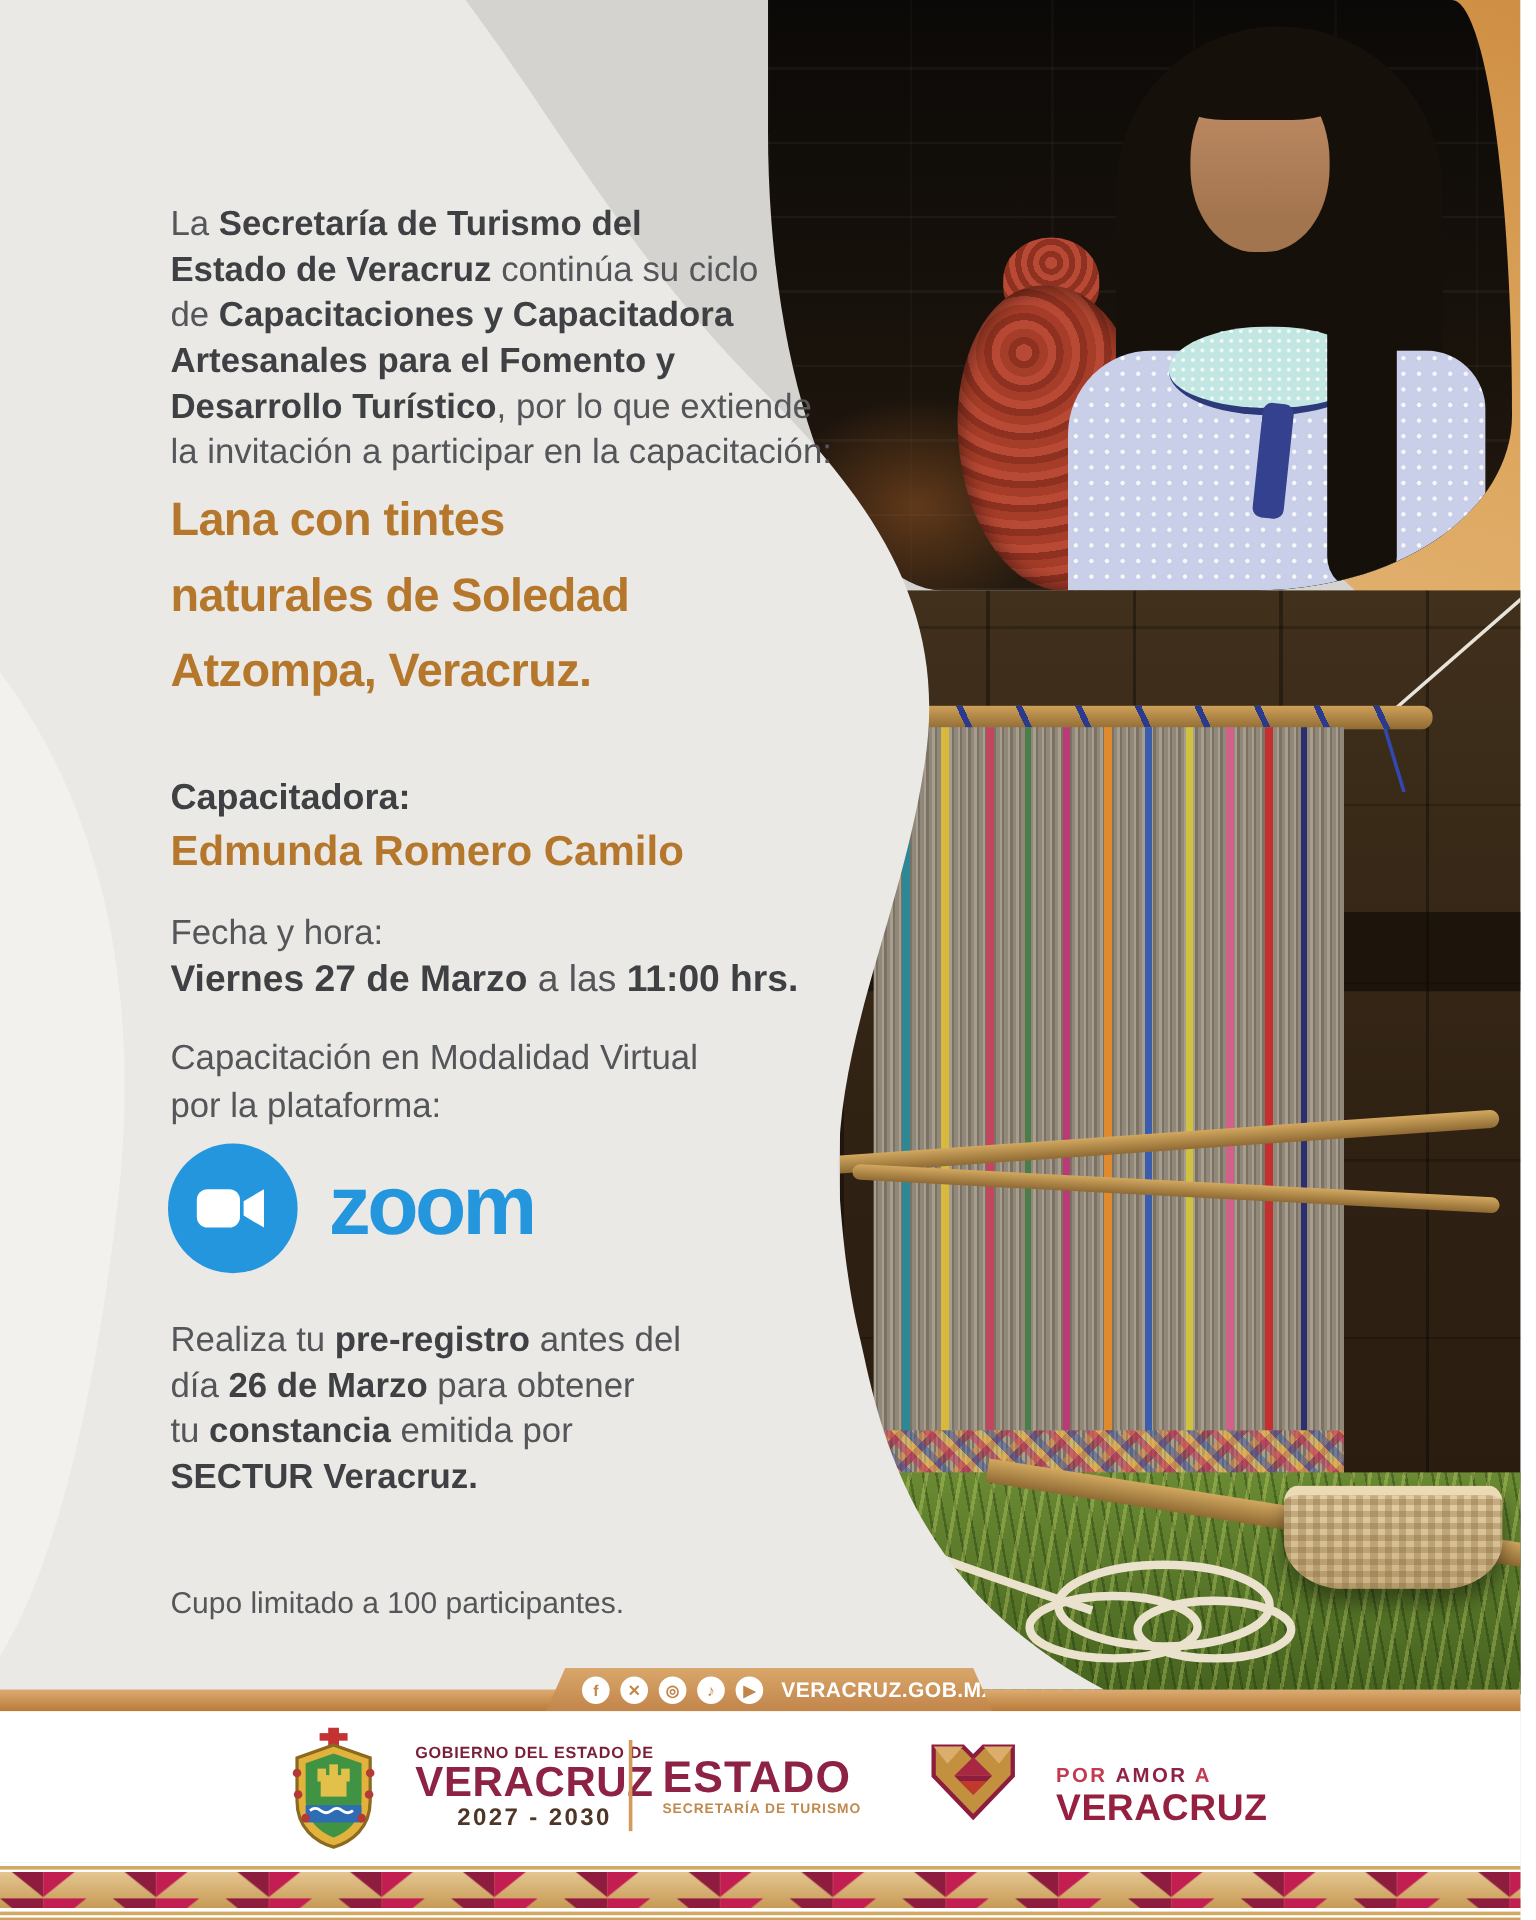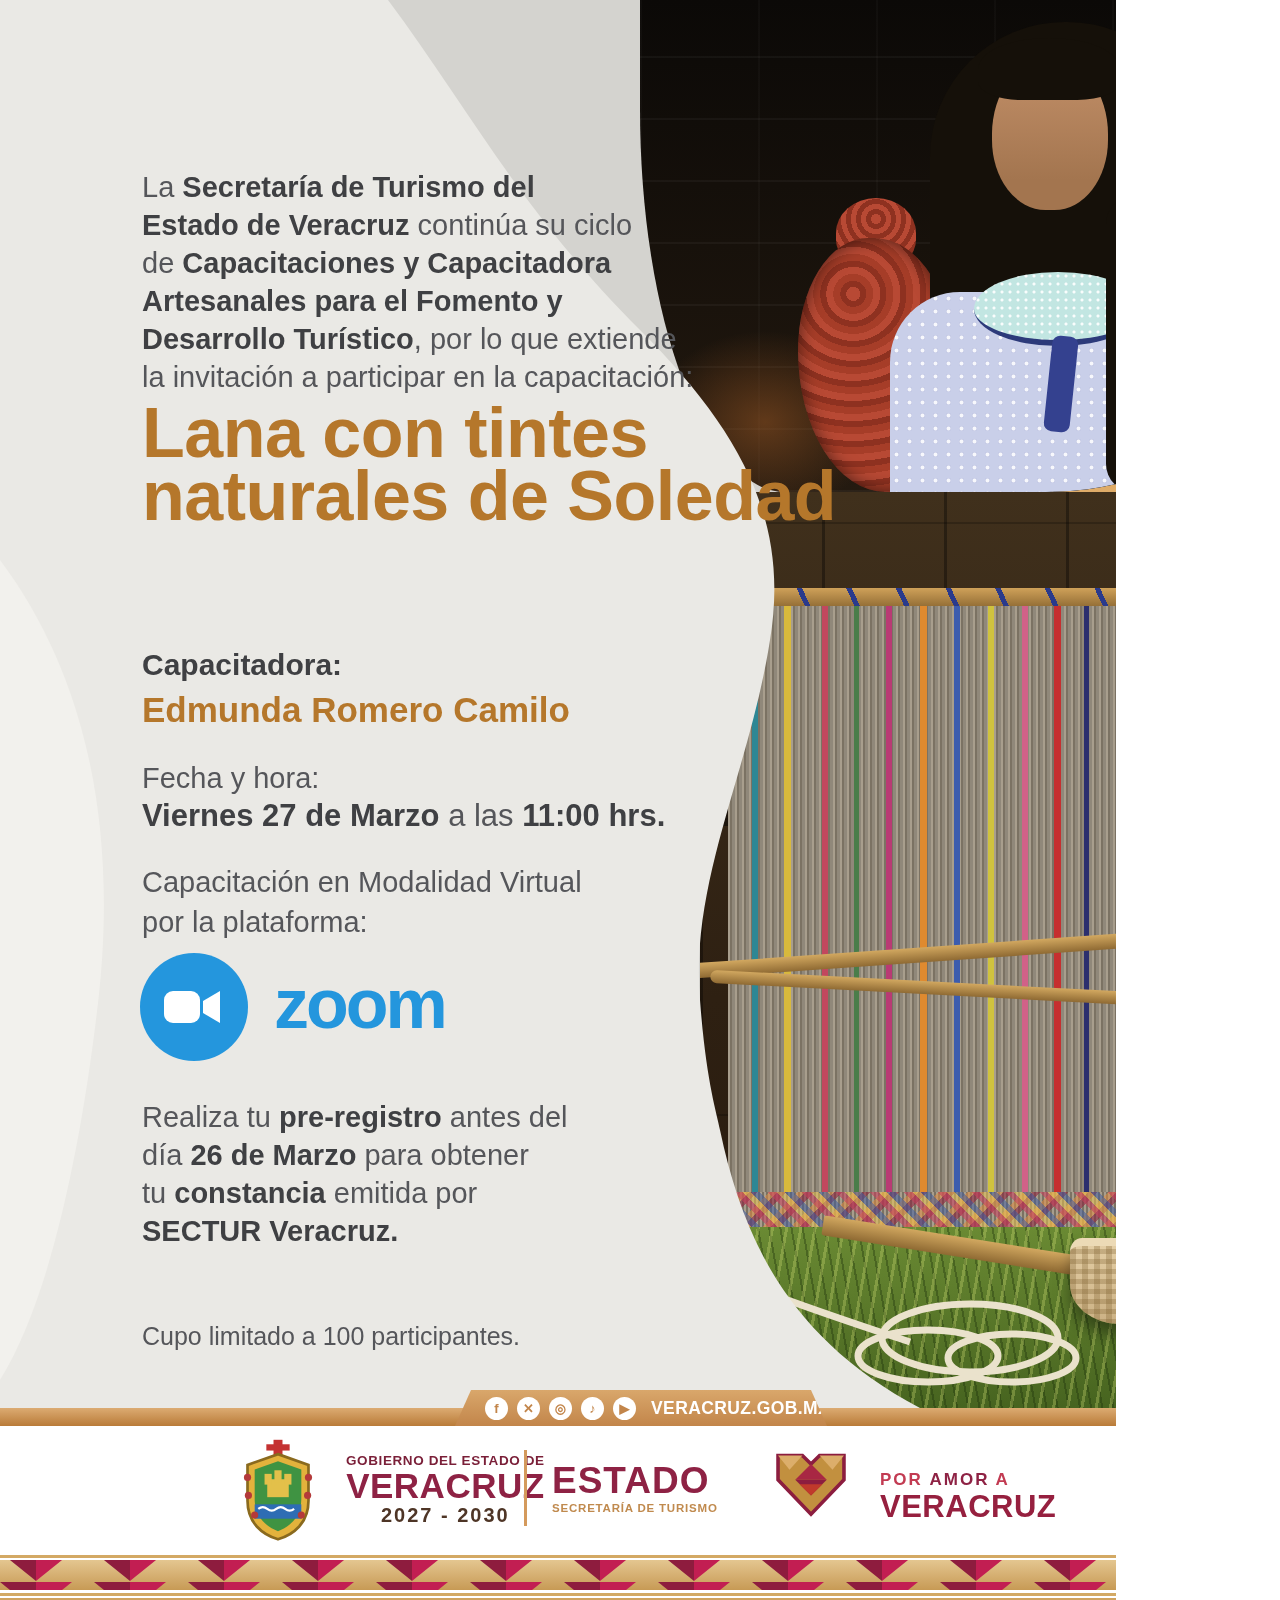--- a/index.html
+++ b/index.html
@@ -4,21 +4,21 @@
 <style>
   :root{
     --gold:#b5772b; --text-gray:#55565a; --text-dark:#3f4043;
     --zoom-blue:#2496dd; --maroon:#8e2244; --maroon-dark:#7a1f38;
     --tan:#c2854a; --tan-light:#dcab72; --crimson:#c21e52; --crimson-dark:#8e1c3e;
     --brown-years:#4e3526; --sectur-tan:#c08a4e;
   }
   *{margin:0;padding:0;box-sizing:border-box;}
   html,body{width:1280px;height:1600px;overflow:hidden;}
   body{font-family:"Liberation Sans",sans-serif;}
-  #canvas{position:relative;width:1116px;height:1600px;background:#d4d3cf;overflow:hidden;}
+  #canvas{position:relative;width:1267px;height:1600px;background:#d4d3cf;overflow:hidden;}
 
   
   .gold-corner{position:absolute;top:0;right:0;width:250px;height:540px;z-index:1;
     background:linear-gradient(200deg,#cf8f44,#dda75f 60%,#e2b273);
     border-bottom-left-radius:230px 340px;}
 
   
   .photo-top{position:absolute;left:640px;top:0;width:620px;height:492px;z-index:2;overflow:hidden;
     background:linear-gradient(180deg,#0b0907,#1d150d 75%,#241a10);
     border-bottom-right-radius:235px 160px;border-top-right-radius:55px 380px;
@@ -101,21 +101,21 @@
     box-shadow:0 12px 16px rgba(0,0,0,.4);}
 
   
   .blob-svg{position:absolute;inset:0;z-index:3;pointer-events:none;}
 
   
   .content{position:absolute;inset:0;z-index:4;}
   .txt{position:absolute;left:142px;color:var(--text-gray);}
   .txt b{color:var(--text-dark);font-weight:700;}
   .intro{top:168px;width:580px;font-size:29px;line-height:38px;}
-  .title{top:402px;width:700px;font-size:70px;line-height:63px;font-weight:800;color:var(--gold);letter-spacing:-.5px;}
+  .title{top:402px;width:700px;font-size:39px;line-height:63px;font-weight:800;color:var(--gold);letter-spacing:-.5px;}
   .trainer-label{top:648px;font-size:30px;font-weight:700;color:var(--text-dark);}
   .trainer-name{top:690px;font-size:35px;font-weight:800;color:var(--gold);}
   .sched-label{top:762px;font-size:29px;}
   .sched-value{top:798px;font-size:31px;}
   .modality{top:862px;width:560px;font-size:29px;line-height:40px;}
   .registration{top:1098px;width:560px;font-size:29px;line-height:38px;}
   .capacity{top:1322px;font-size:25px;}
 
   
   .zoom-logo{position:absolute;left:140px;top:952px;height:110px;display:flex;align-items:center;gap:26px;}
@@ -198,21 +198,21 @@
 
   <svg class="blob-svg" width="1280" height="1600" viewBox="0 0 1280 1600">
     <path d="M0,0 L388,0 C470,110 520,210 640,330 C740,430 790,520 770,640
              C750,770 690,880 700,1000 C706,1080 716,1110 720,1130
              C744,1244 792,1340 920,1408 L0,1408 Z" fill="#eae9e5"></path>
     <path d="M0,560 C90,680 120,840 96,1020 C80,1150 50,1300 0,1380 Z" fill="#f4f3ef" opacity="0.75"></path>
   </svg>
 
   <div class="content">
     <p class="txt intro"><span>La </span><b>Secretaría de Turismo del</b><br><b>Estado de Veracruz</b><span> continúa su ciclo</span><br><span>de </span><b>Capacitaciones y Capacitadora</b><br><b>Artesanales para el Fomento y</b><br><b>Desarrollo Turístico</b><span>, por lo que extiende</span><br><span>la invitación a participar en la capacitación:</span></p>
-    <h1 class="txt title"><span>Lana con tintes</span><br><span>naturales de Soledad</span><br></h1>
+    <h1 class="txt title"><span>Lana con tintes</span><br><span>naturales de Soledad</span><br><span>Atzompa, Veracruz.</span></h1>
     <div class="txt trainer-label">Capacitadora:</div>
     <div class="txt trainer-name">Edmunda Romero Camilo</div>
     <div class="txt sched-label">Fecha y hora:</div>
     <div class="txt sched-value"><b>Viernes 27 de Marzo</b><span> a las </span><b>11:00 hrs.</b></div>
     <p class="txt modality"><span>Capacitación en Modalidad Virtual</span><br><span>por la plataforma:</span></p>
 
     <div class="zoom-logo">
       <div class="zoom-circle">
         <svg width="108" height="108" viewBox="0 0 108 108">
           <rect x="24" y="38" width="36" height="32" rx="9" fill="#ffffff"></rect>

